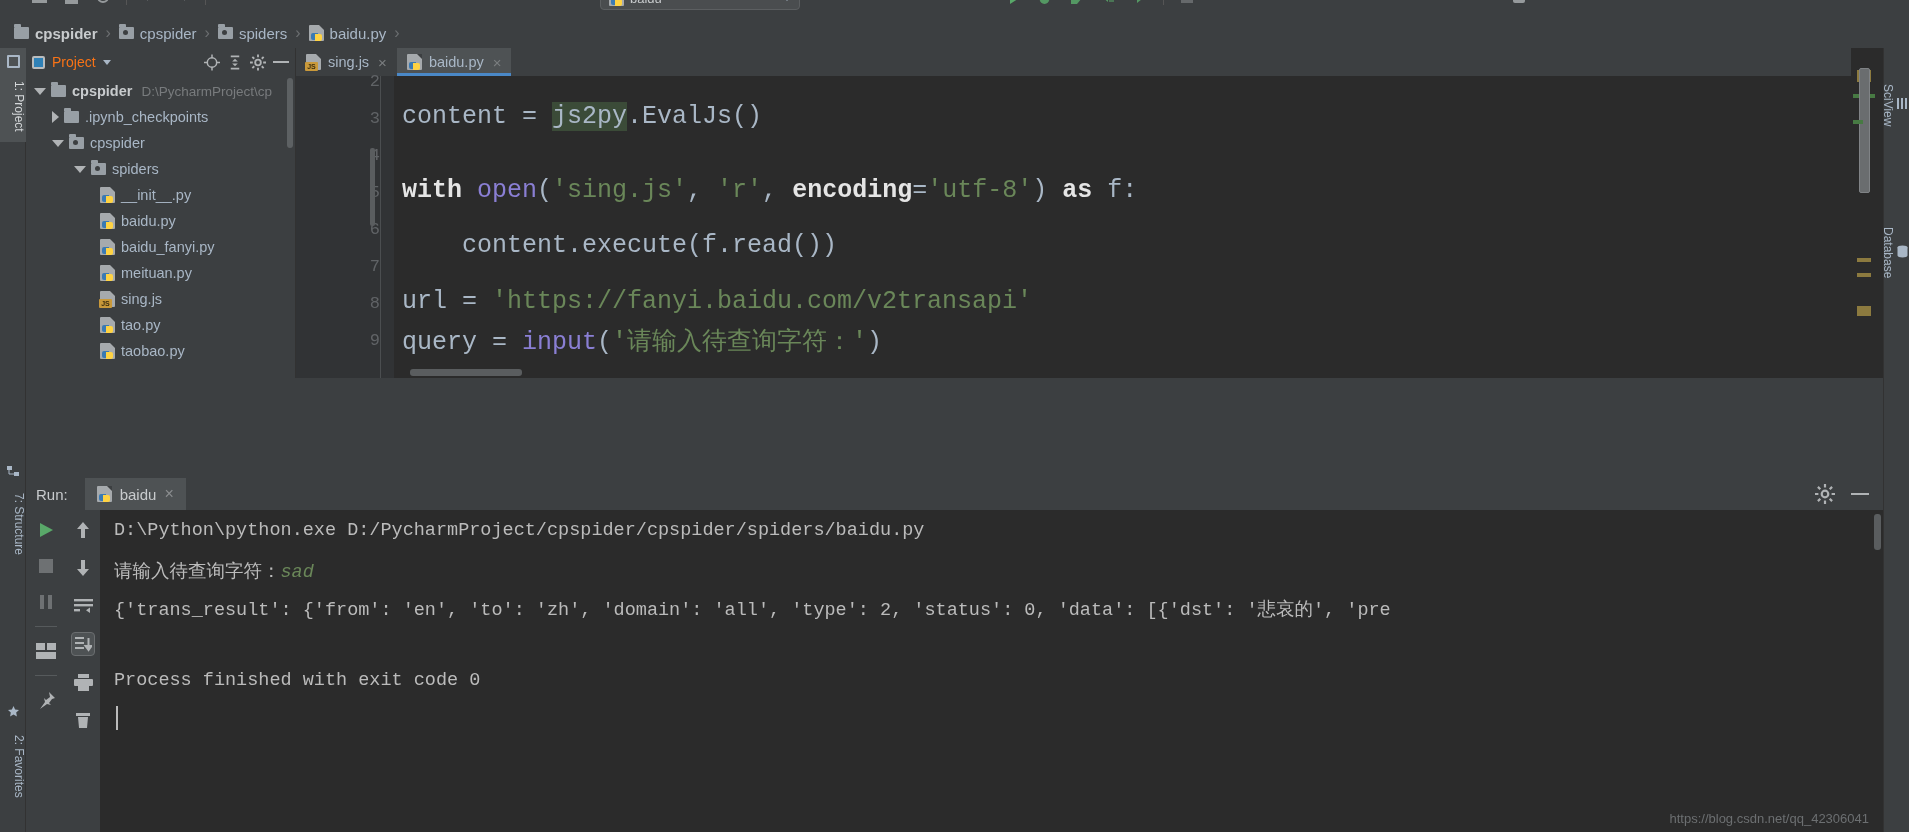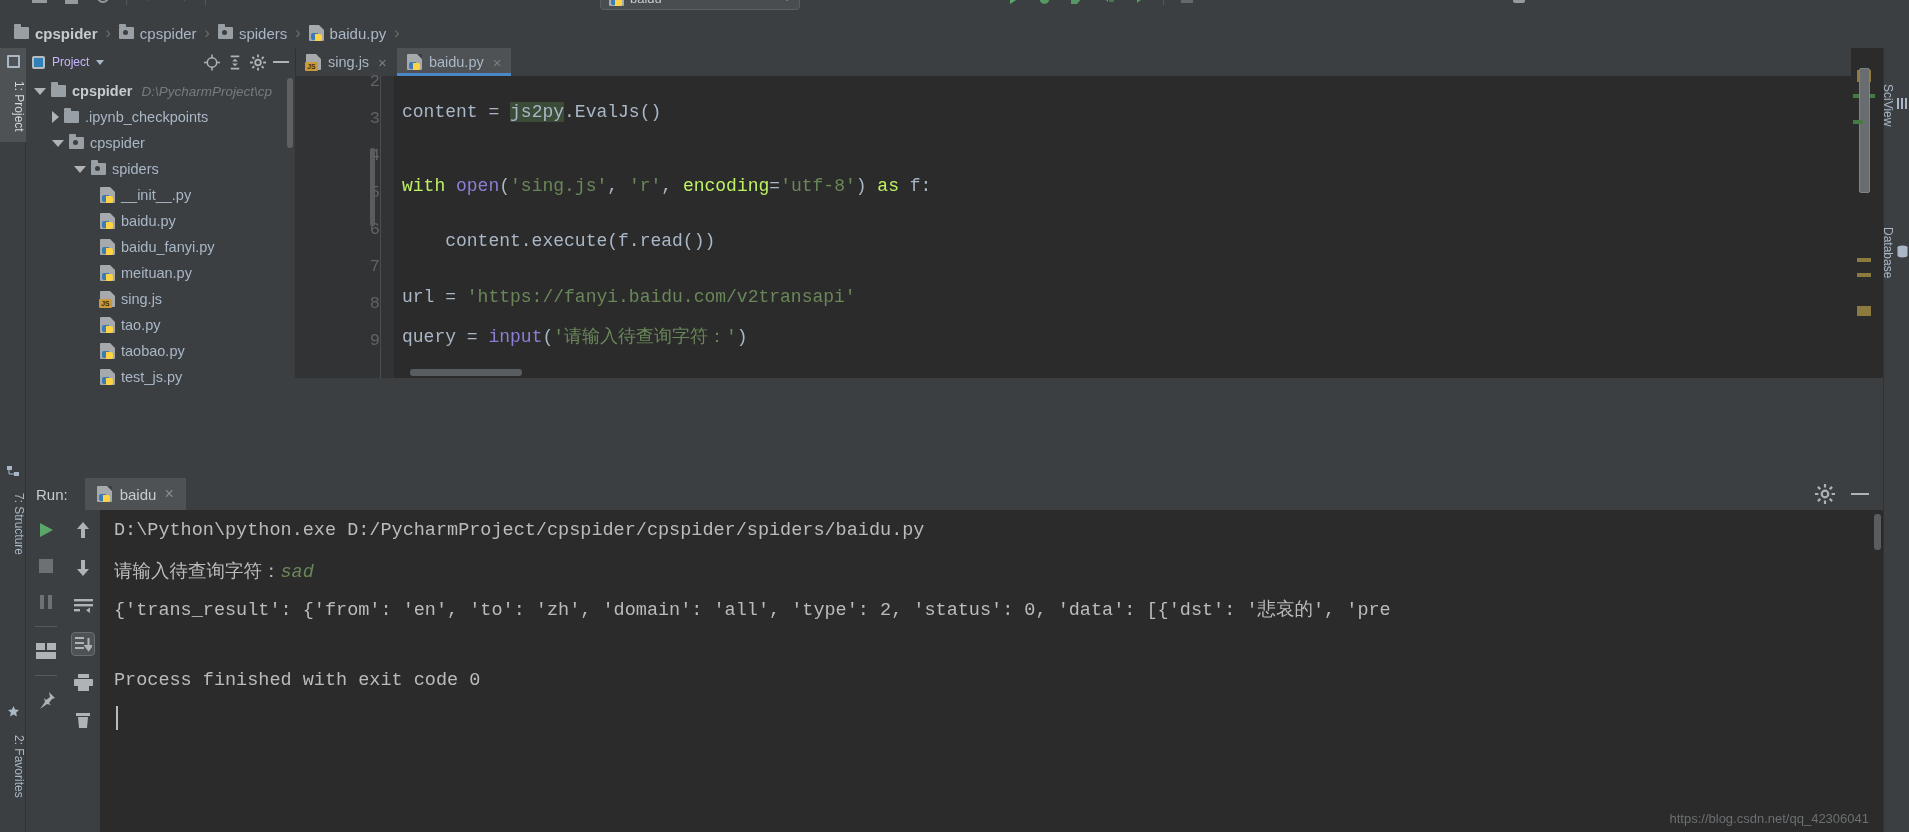--- a/index.html
+++ b/index.html
@@ -76,33 +76,33 @@
 
   
   .project-panel {
     position: absolute; top: 48px; left: 26px; width: 270px; height: 330px;
     background: #3c3f41; border-right: 1px solid #323232;
   }
   .pp-header {
     height: 28px; display: flex; align-items: center; padding: 0 6px; gap: 7px;
     background: #3c3f41;
   }
-  .pp-title { color: #c4b5fd; font-size: 12px; }
+  .pp-title { color: #f97316; font-size: 14px; }
   .pp-spacer { flex: 1; }
   .mini-ico { width: 16px; height: 16px; display: flex; align-items: center; justify-content: center; }
   .chevdown { width: 0; height: 0; border-left: 4px solid transparent; border-right: 4px solid transparent; border-top: 5px solid #a9b7c6; }
   .proj-sq { width: 13px; height: 13px; border: 2px solid #b9bcbe; border-radius: 2px; background: #2f81b7; }
 
   .tree { padding-top: 2px; font-size: 14.5px; color: #a9b7c6; }
   .trow { display: flex; align-items: center; height: 26px; padding-left: 8px; white-space: nowrap; }
   .trow .arrow-d { width: 0; height: 0; border-left: 6px solid transparent; border-right: 6px solid transparent; border-top: 7px solid #b0b3b5; margin-right: 5px; }
   .trow .arrow-r { width: 0; height: 0; border-top: 6px solid transparent; border-bottom: 6px solid transparent; border-left: 7px solid #b0b3b5; margin-right: 5px; }
   .trow .tlabel { margin-left: 6px; }
   .trow .tlabel.bold { font-weight: bold; color: #c8cbcd; }
-  .trow .tpath { margin-left: 9px; color: #6f7denter; font-style: italic; }
+  .trow .tpath { margin-left: 9px; color: #6f7denter; }
   .tpath { color: #787b7d; font-size: 13.5px; }
   .ind1 { padding-left: 26px; }
   .ind2 { padding-left: 48px; }
   .ind3 { padding-left: 74px; }
 
   .pp-scroll {
     position: absolute; right: 2px; top: 30px; width: 6px; height: 70px;
     background: #5d6163; border-radius: 3px;
   }
 
@@ -121,24 +121,24 @@
   .code-wrap { position: absolute; top: 28px; left: 0; right: 0; bottom: 0; background: #2b2b2b; display: flex; }
   .gutter {
     width: 98px; background: #313335; position: relative; flex: none;
     font-family: "Liberation Mono", monospace; font-size: 17px; color: #606366;
   }
   .gnum { position: absolute; right: 14px; text-align: right; }
   .gutter-bar { position: absolute; left: 84px; top: 0; bottom: 0; width: 1px; background: #4b4e50; }
   .gscroll { position: absolute; left: 74px; width: 5px; background: #5a5d5f; border-radius: 2px; }
   .code {
     flex: 1; position: relative; background: #2b2b2b;
-    font-family: "Liberation Mono", monospace; font-size: 18px; white-space: pre;
+    font-family: "Liberation Mono", monospace; font-size: 25px; white-space: pre;
   }
   .cline { position: absolute; left: 8px; }
-  .kw { color: #bef264; }
+  .kw { color: #e5e5e5; font-weight: bold; }
   .fn { color: #8a7fd4; }
   .str { color: #6a8759; }
   .pl { color: #a9b7c6; }
   .hl { background: #3b4b38; }
   .code-hscroll {
     position: absolute; left: 16px; bottom: 2px; width: 112px; height: 7px;
     background: #5a5d5f; border-radius: 3px;
   }
 
   
@@ -445,28 +445,20 @@
           </span>
         <span class="tlabel">tao.py</span>
       </div>
       <div class="trow ind3">
         <span class="py-ico">
             <span class="pg"></span>
             <span class="b"></span>
             <span class="y"></span>
           </span>
         <span class="tlabel">taobao.py</span>
-      </div>
-      <div class="trow ind3">
-        <span class="py-ico">
-            <span class="pg"></span>
-            <span class="b"></span>
-            <span class="y"></span>
-          </span>
-        <span class="tlabel">test_js.py</span>
       </div>
     </div>
     <div class="pp-scroll"></div>
   </div>
 
   <div class="editor-area">
     <div class="etabs">
       <div class="etab">
         <span class="js-ico">
             <span class="pg"></span>

